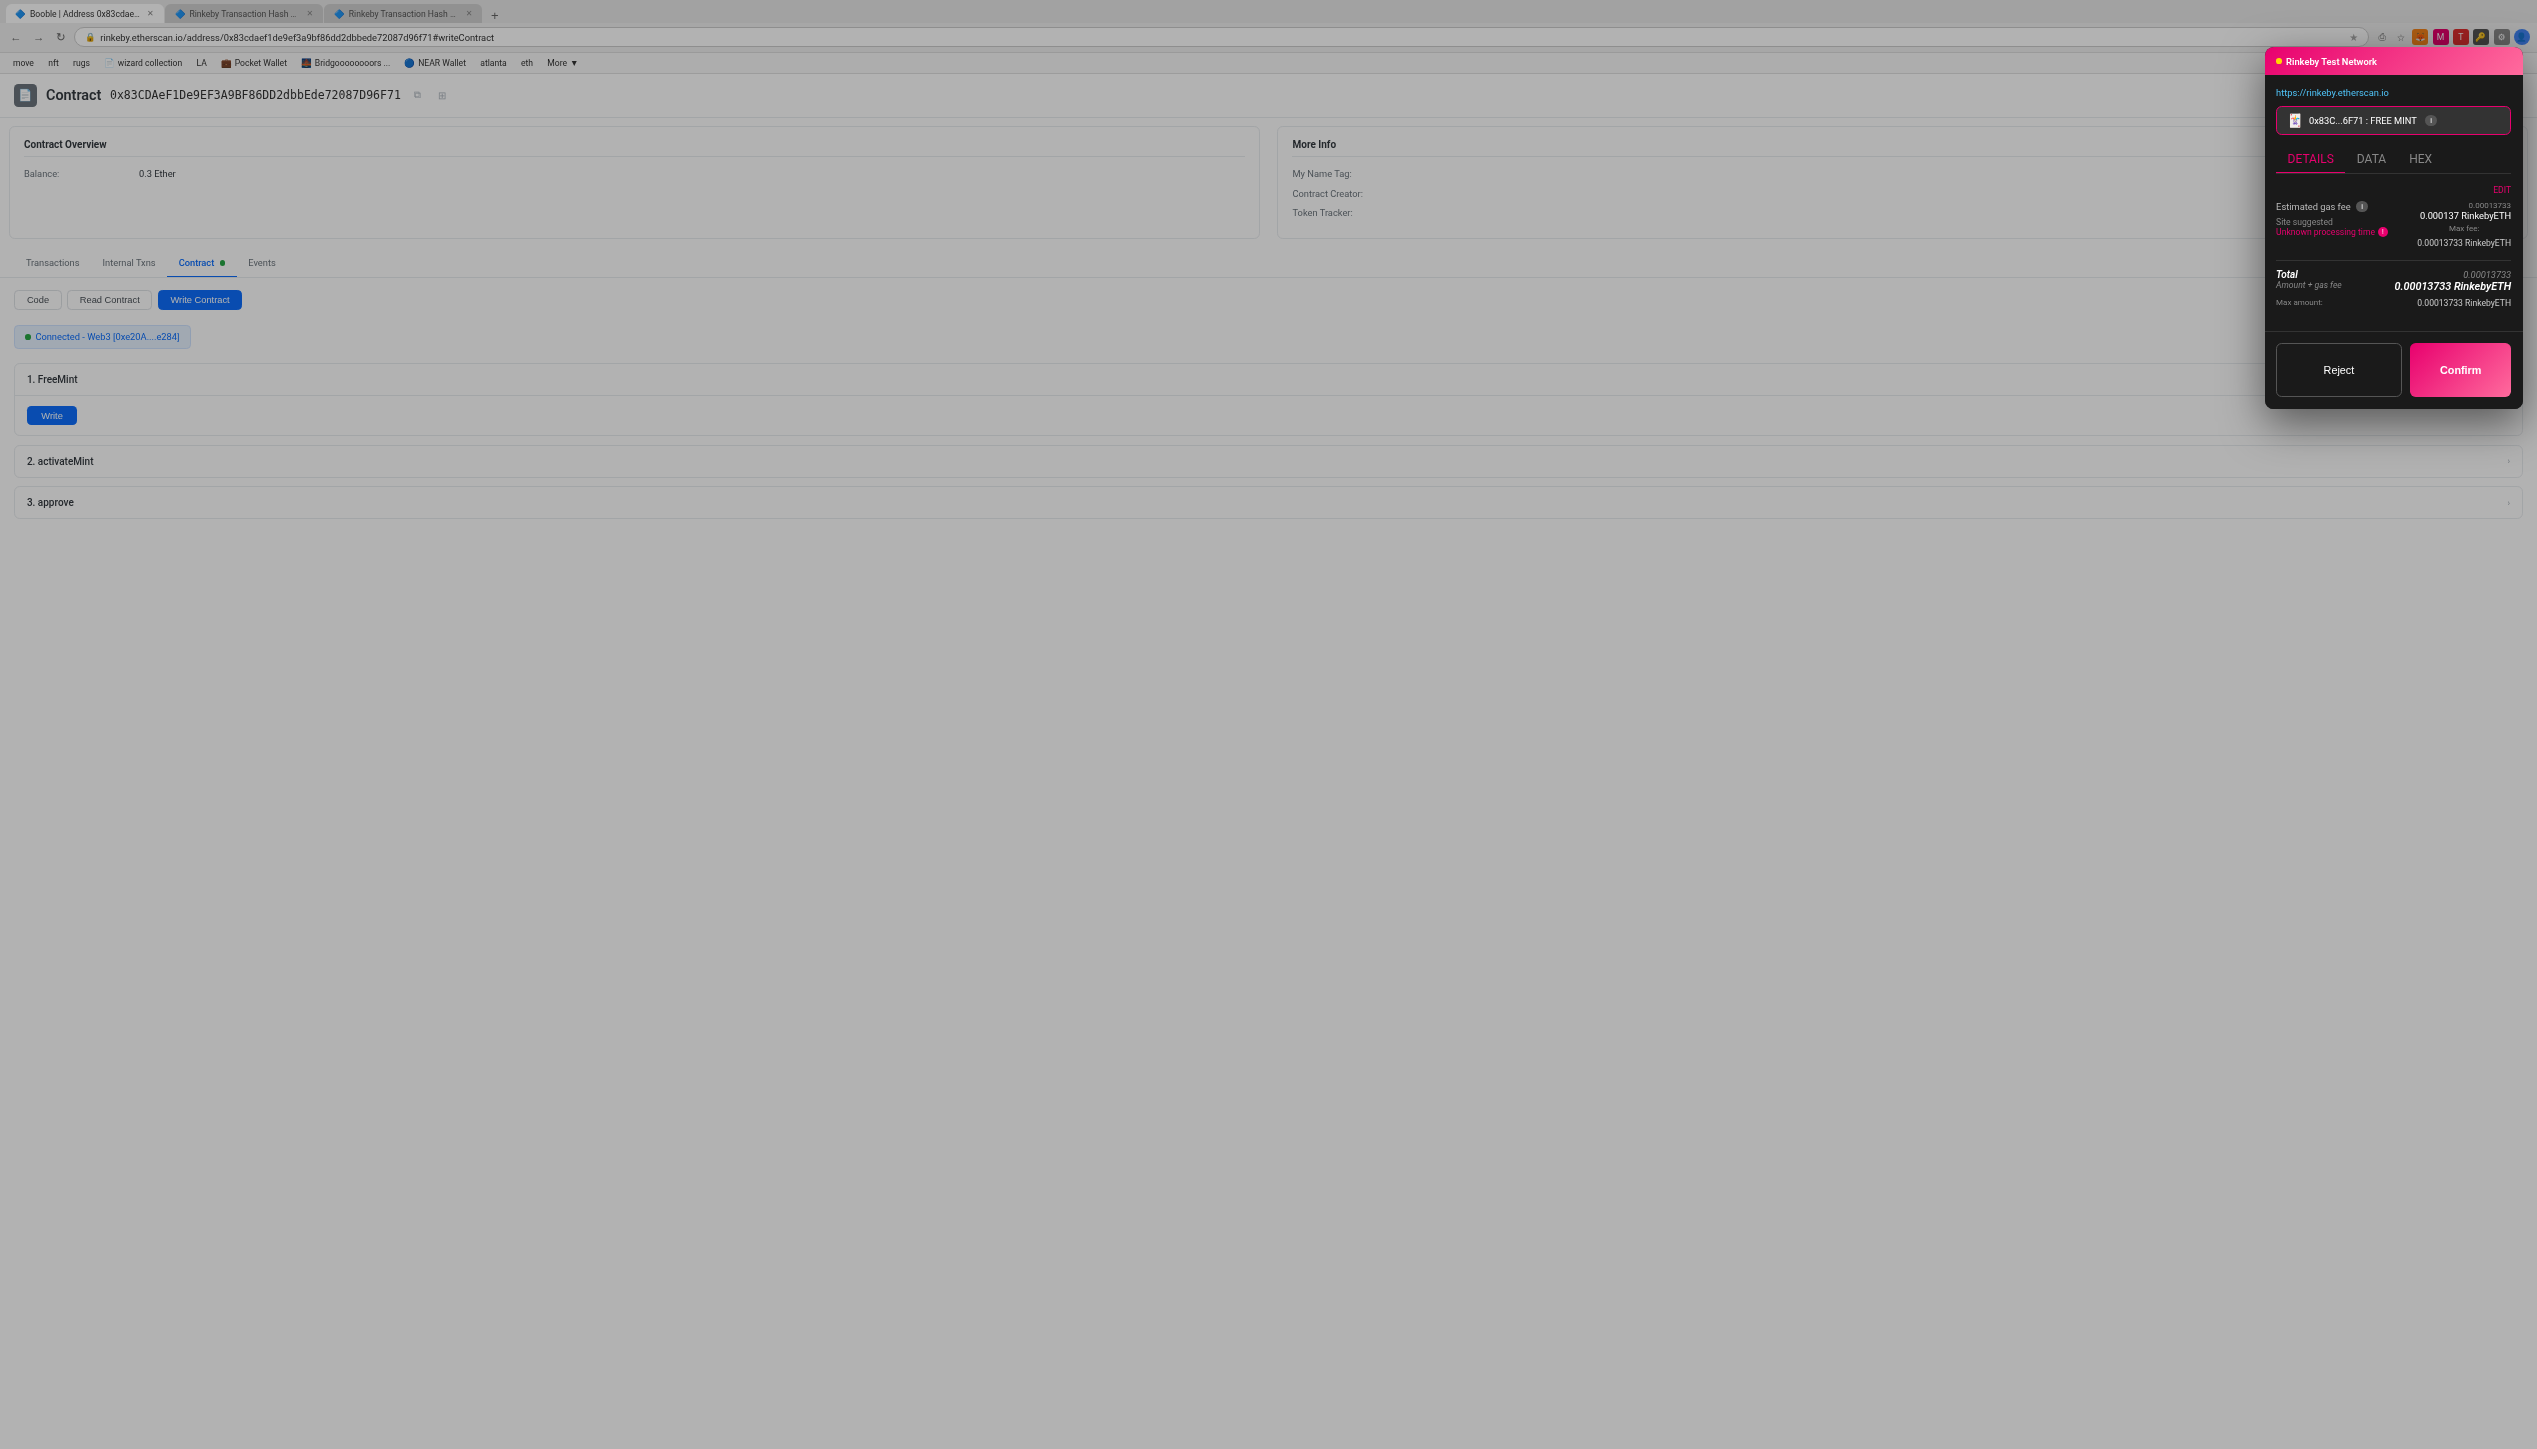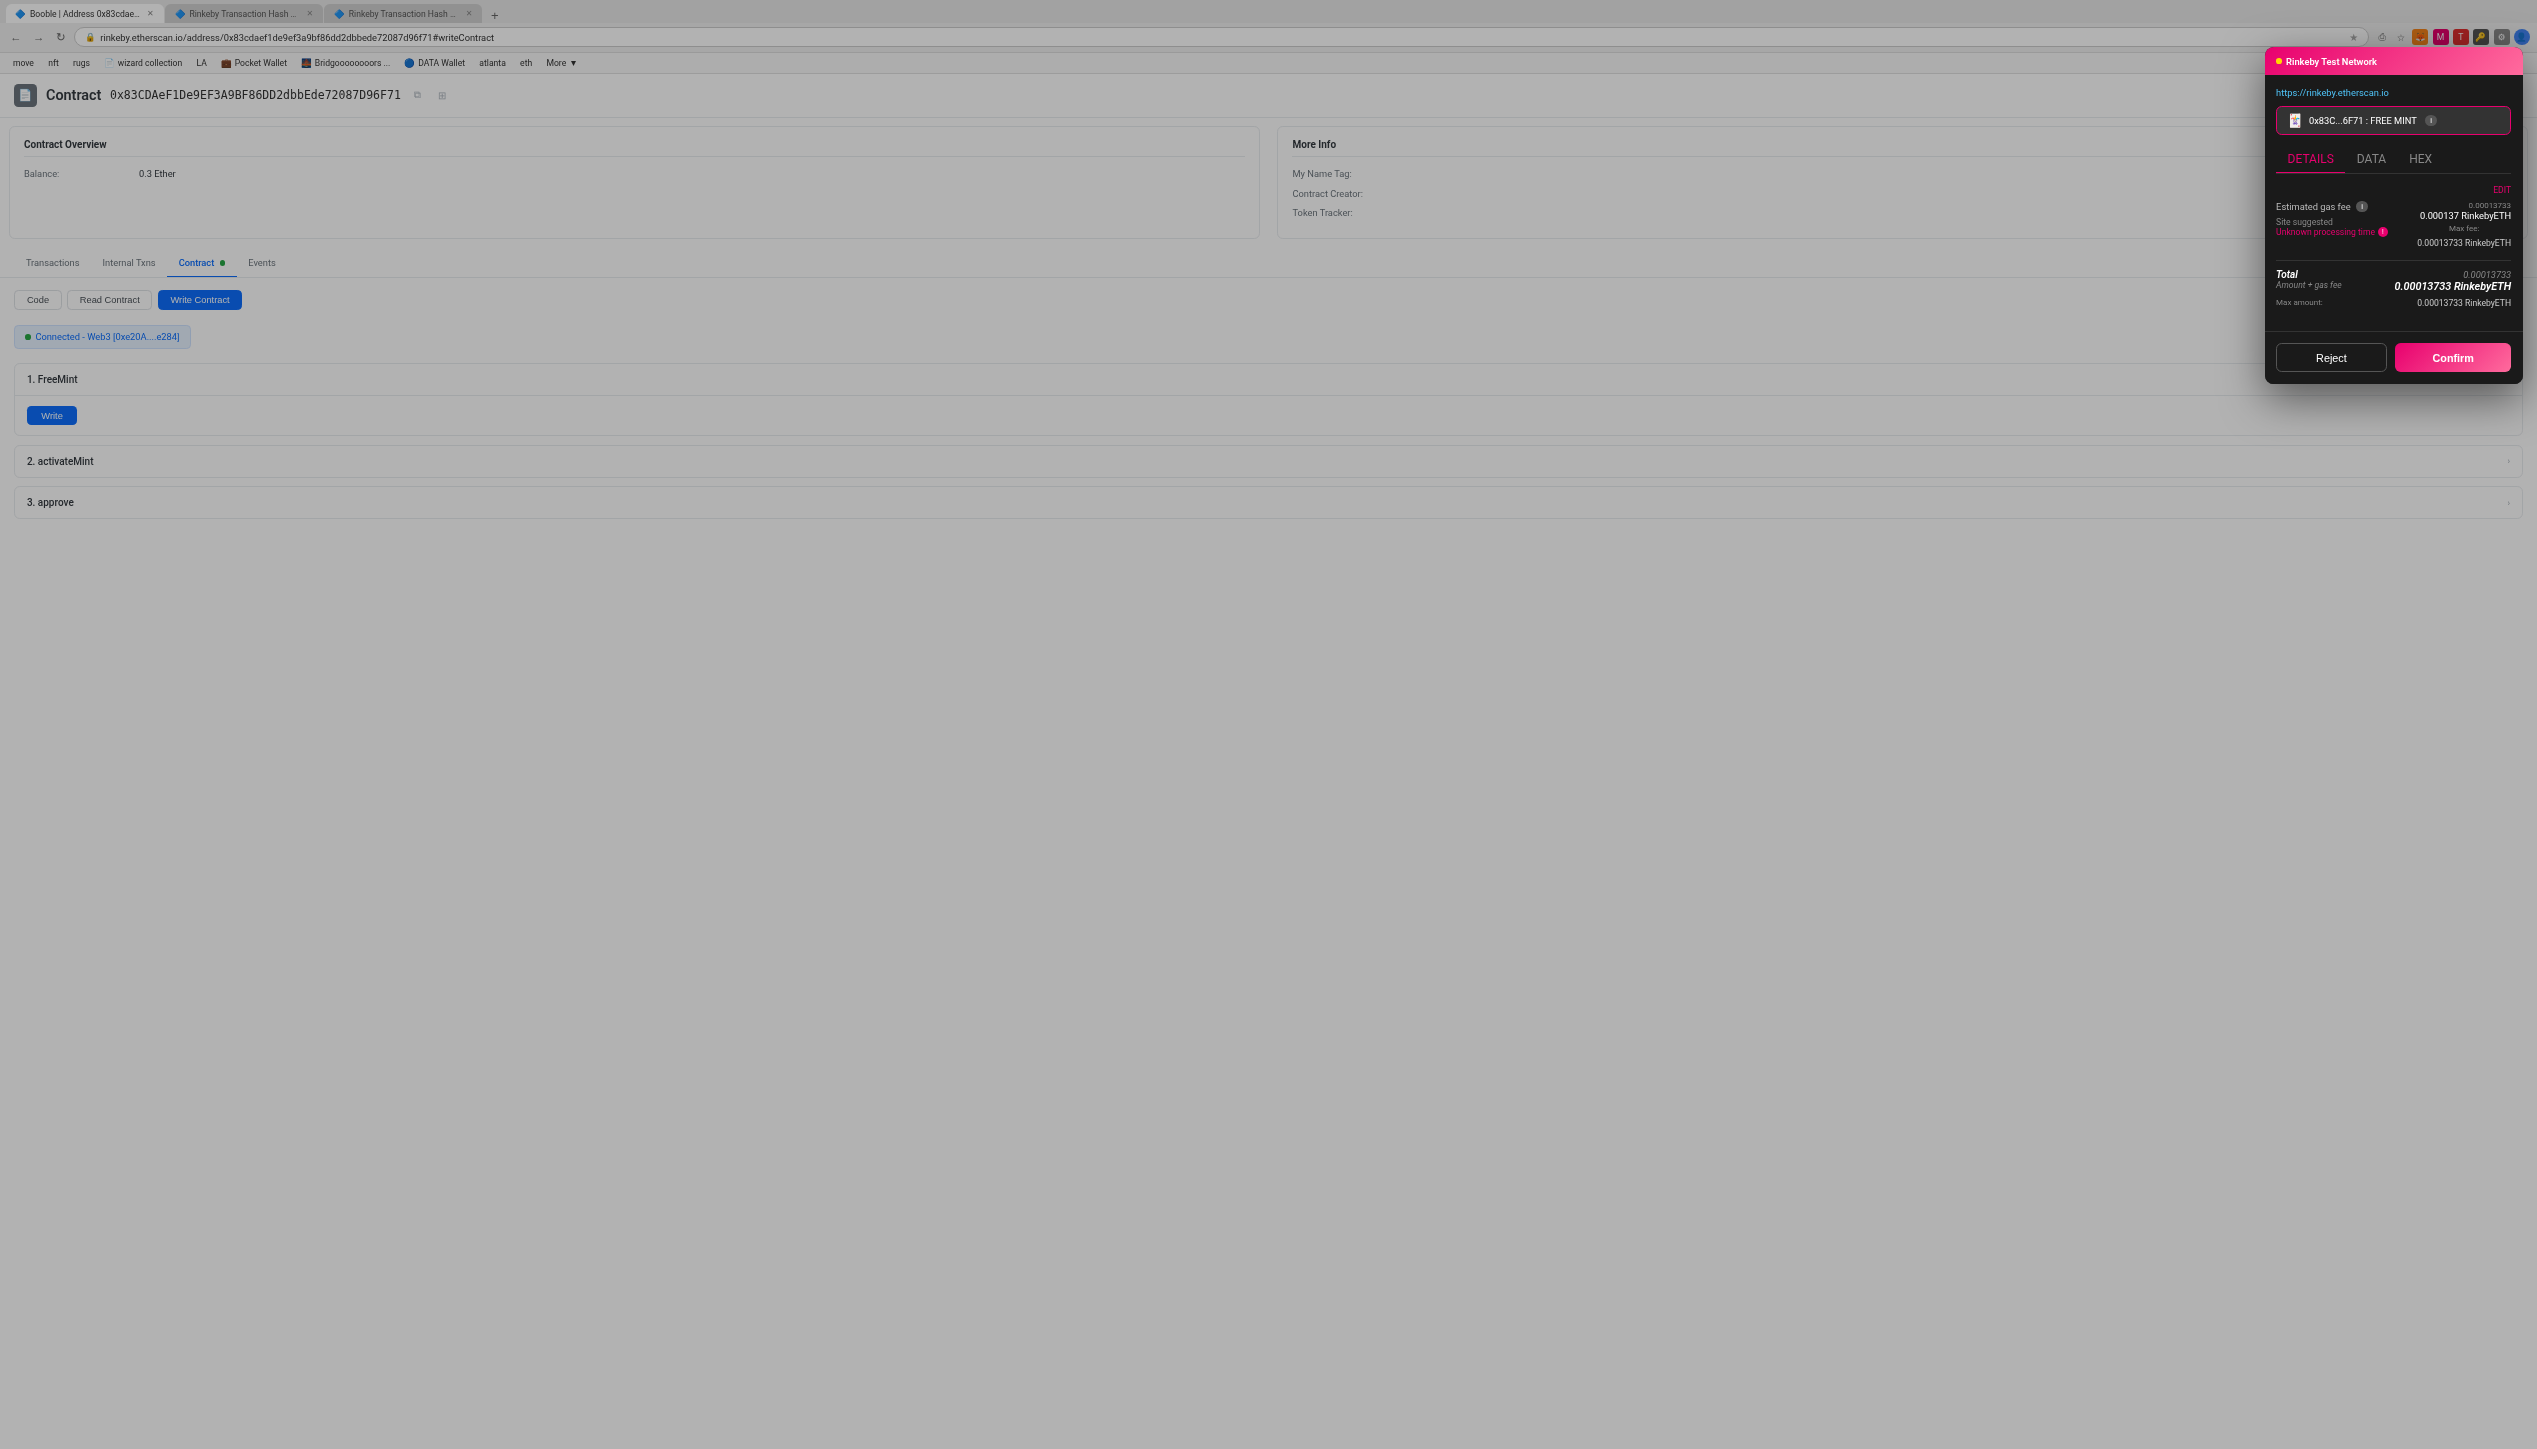--- a/index.html
+++ b/index.html
@@ -109,21 +109,21 @@
     .amount-gas-label { font-size: 8.6px; color: #888; }
     .max-amount-section { display: flex; justify-content: space-between; margin-top: 4.3px; }
     .max-amount-label { font-size: 8px; color: #888; }
     .max-amount-value { font-size: 8.6px; color: #ccc; text-align: right; }
 
     
     .edit-link { color: #e8006e; font-size: 8.6px; cursor: pointer; text-align: right; display: block; margin-bottom: 5.7px; }
 
     
     .popup-actions { display: flex; gap: 8.6px; padding: 11.5px; background: #1a1a1a; border-top: 0.7px solid #333; }
-    .btn-reject { flex: 1; padding: 5px; border: 0.7px solid #555; border-radius: 5.7px; background: transparent; color: #fff; font-size: 10.8px; cursor: pointer; }
+    .btn-reject { flex: 1; padding: 20px; border: 0.7px solid #555; border-radius: 5.7px; background: transparent; color: #fff; font-size: 10.8px; cursor: pointer; }
     .btn-confirm { flex: 1; padding: 8.6px; border: none; border-radius: 5.7px; background: linear-gradient(135deg, #e8006e, #ff6b9d); color: #fff; font-size: 10.8px; font-weight: 600; cursor: pointer; }
 
     
     .warning-icon { width: 10px; height: 10px; background: #e8006e; border-radius: 50%; display: inline-flex; align-items: center; justify-content: center; color: white; font-size: 6.5px; }
   </style>
 </head>
 <body>
 
 <div class="browser-chrome">
   <div class="browser-tabs">
@@ -187,21 +187,21 @@
   <div class="bookmark-item">
     <span>💼</span>
     <span>Pocket Wallet</span>
   </div>
   <div class="bookmark-item">
     <span>🌉</span>
     <span>Bridgoooooooors ...</span>
   </div>
   <div class="bookmark-item">
     <span>🔵</span>
-    <span>DATA Wallet</span>
+    <span>NEAR Wallet</span>
   </div>
   <div class="bookmark-item">
       <span>atlanta</span>
     </div>
   <div class="bookmark-item">
       <span>eth</span>
     </div>
   <div class="bookmark-item">
     <span>More</span>
     <span> ▼</span>

